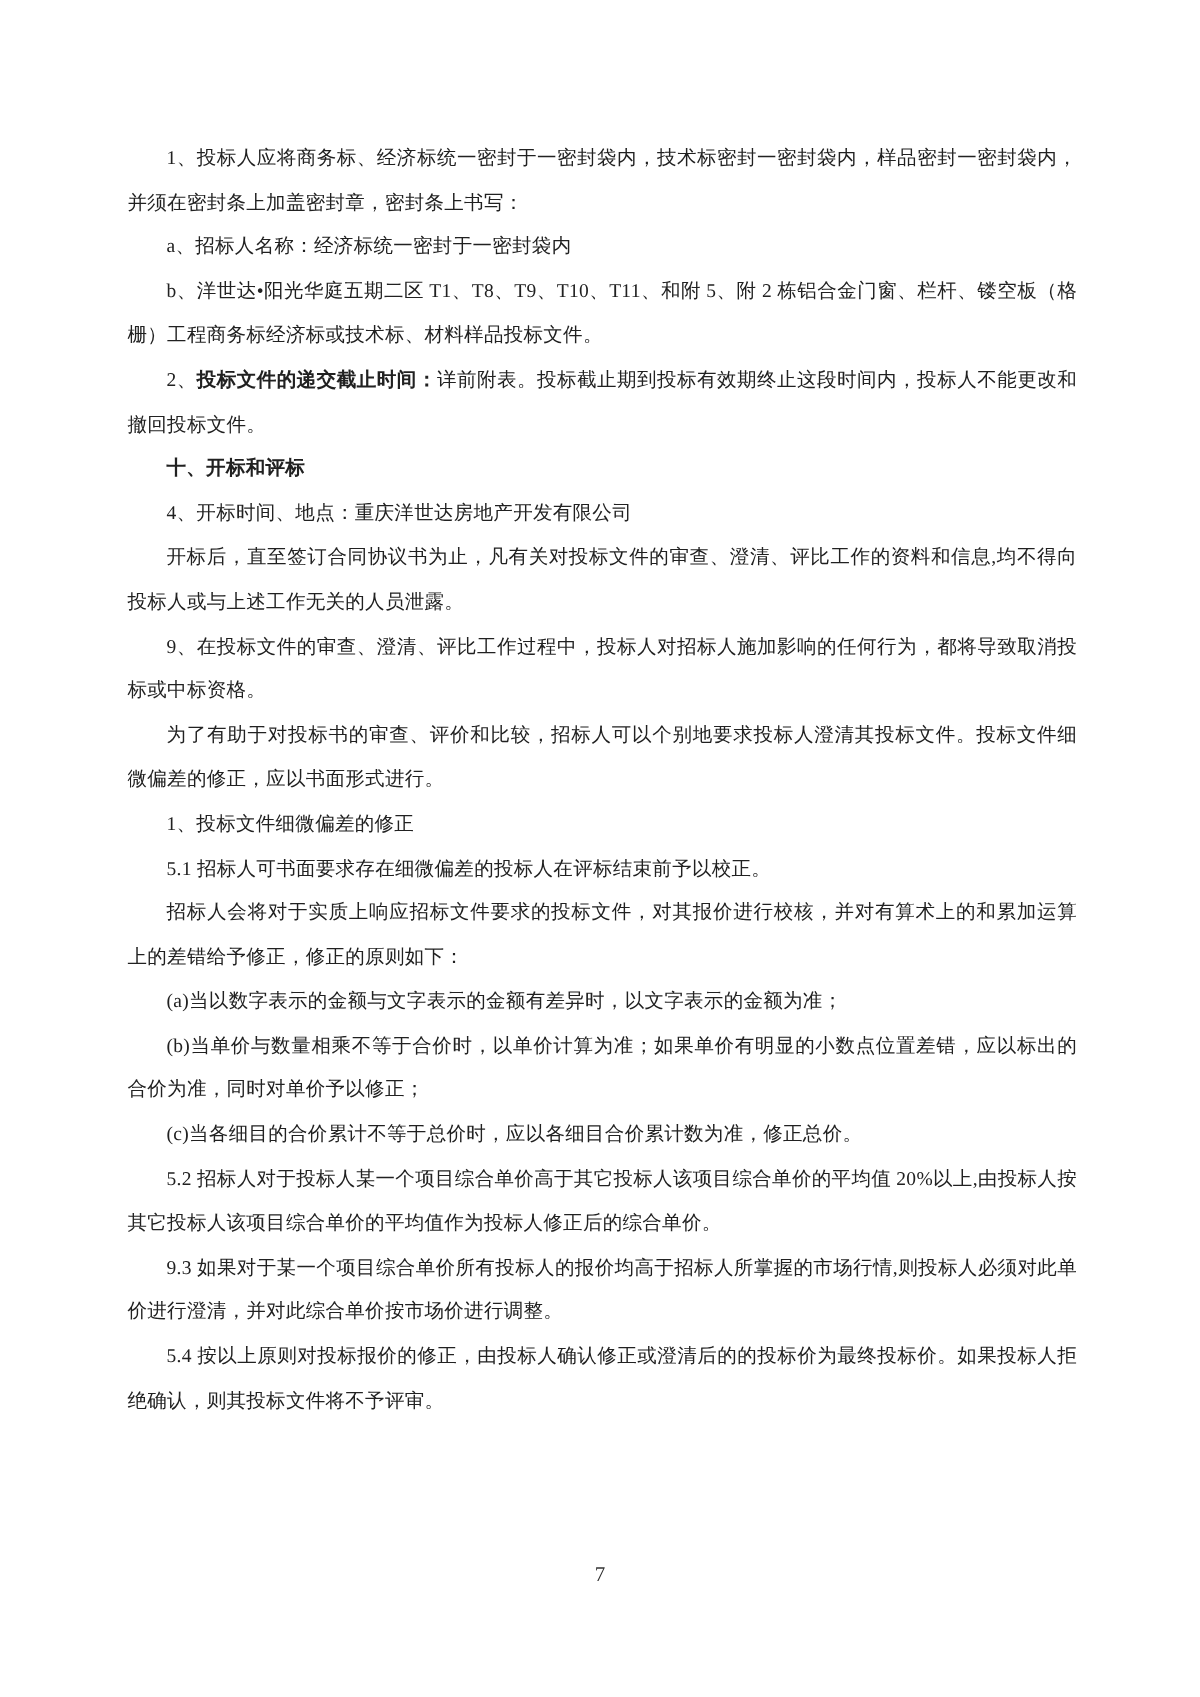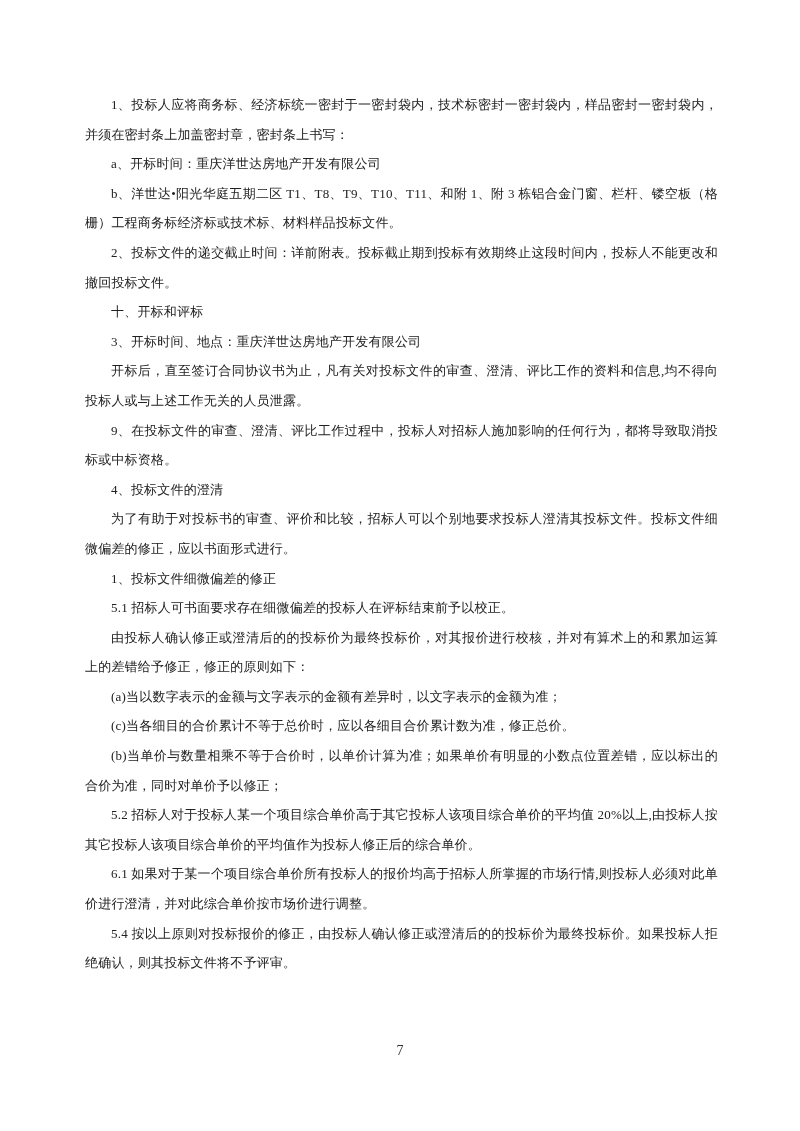--- a/index.html
+++ b/index.html
@@ -26,52 +26,51 @@
     margin: 0;
     padding: 0;
     font-size: 13px;
     line-height: 29.6px;
     text-align: justify;
     text-indent: 2em;
     letter-spacing: 0.2px;
     word-break: normal;
   }
   p.para .bold {
-    font-weight: 400;
+    font-weight: 700;
   }
   .page-number {
     position: absolute;
     left: 0;
     right: 0;
     top: 1041px;
     text-align: center;
     font-size: 14px;
     line-height: 20px;
     color: #333333;
   }
 </style>
 </head>
 <body>
 
 <div class="page">
   <div class="content">
       <p class="para"><span>1、投标人应将商务标、经济标统一密封于一密封袋内，技术标密封一密封袋内，样品密封一密封袋内，并须在密封条上加盖密封章，密封条上书写：</span></p>
-      <p class="para"><span>a、开标时间：重庆洋世达房地产开发有限公司</span></p>
-      <p class="para"><span>b、洋世达•阳光华庭五期二区 T1、T8、T9、T10、T11、和附 1、附 3 栋铝合金门窗、栏杆、镂空板（格栅）工程商务标经济标或技术标、材料样品投标文件。</span></p>
+      <p class="para"><span>a、招标人名称：经济标统一密封于一密封袋内</span></p>
+      <p class="para"><span>b、洋世达•阳光华庭五期二区 T1、T8、T9、T10、T11、和附 5、附 2 栋铝合金门窗、栏杆、镂空板（格栅）工程商务标经济标或技术标、材料样品投标文件。</span></p>
       <p class="para"><span>2、</span><span class="bold">投标文件的递交截止时间：</span><span>详前附表。投标截止期到投标有效期终止这段时间内，投标人不能更改和撤回投标文件。</span></p>
       <p class="para"><span class="bold">十、开标和评标</span></p>
-      <p class="para"><span>3、开标时间、地点：重庆洋世达房地产开发有限公司</span></p>
+      <p class="para"><span>4、开标时间、地点：重庆洋世达房地产开发有限公司</span></p>
       <p class="para"><span>开标后，直至签订合同协议书为止，凡有关对投标文件的审查、澄清、评比工作的资料和信息,均不得向投标人或与上述工作无关的人员泄露。</span></p>
       <p class="para"><span>9、在投标文件的审查、澄清、评比工作过程中，投标人对招标人施加影响的任何行为，都将导致取消投标或中标资格。</span></p>
-      <p class="para"><span>4、投标文件的澄清</span></p>
       <p class="para"><span>为了有助于对投标书的审查、评价和比较，招标人可以个别地要求投标人澄清其投标文件。投标文件细微偏差的修正，应以书面形式进行。</span></p>
       <p class="para"><span>1、投标文件细微偏差的修正</span></p>
       <p class="para"><span>5.1 招标人可书面要求存在细微偏差的投标人在评标结束前予以校正。</span></p>
-      <p class="para"><span>由投标人确认修正或澄清后的的投标价为最终投标价，对其报价进行校核，并对有算术上的和累加运算上的差错给予修正，修正的原则如下：</span></p>
+      <p class="para"><span>招标人会将对于实质上响应招标文件要求的投标文件，对其报价进行校核，并对有算术上的和累加运算上的差错给予修正，修正的原则如下：</span></p>
       <p class="para"><span>(a)当以数字表示的金额与文字表示的金额有差异时，以文字表示的金额为准；</span></p>
+      <p class="para"><span>(b)当单价与数量相乘不等于合价时，以单价计算为准；如果单价有明显的小数点位置差错，应以标出的合价为准，同时对单价予以修正；</span></p>
       <p class="para"><span>(c)当各细目的合价累计不等于总价时，应以各细目合价累计数为准，修正总价。</span></p>
-      <p class="para"><span>(b)当单价与数量相乘不等于合价时，以单价计算为准；如果单价有明显的小数点位置差错，应以标出的合价为准，同时对单价予以修正；</span></p>
       <p class="para"><span>5.2 招标人对于投标人某一个项目综合单价高于其它投标人该项目综合单价的平均值 20%以上,由投标人按其它投标人该项目综合单价的平均值作为投标人修正后的综合单价。</span></p>
-      <p class="para"><span>6.1 如果对于某一个项目综合单价所有投标人的报价均高于招标人所掌握的市场行情,则投标人必须对此单价进行澄清，并对此综合单价按市场价进行调整。</span></p>
+      <p class="para"><span>9.3 如果对于某一个项目综合单价所有投标人的报价均高于招标人所掌握的市场行情,则投标人必须对此单价进行澄清，并对此综合单价按市场价进行调整。</span></p>
       <p class="para"><span>5.4 按以上原则对投标报价的修正，由投标人确认修正或澄清后的的投标价为最终投标价。如果投标人拒绝确认，则其投标文件将不予评审。</span></p>
     </div>
   <div class="page-number">7</div>
 </div>
 
 </body></html>

